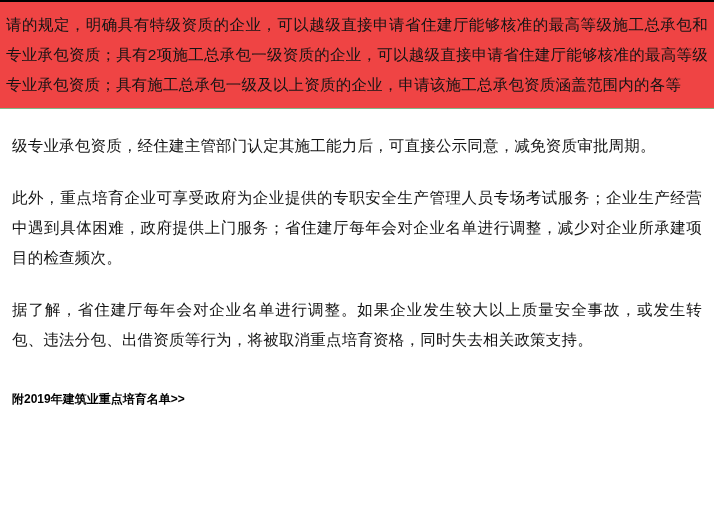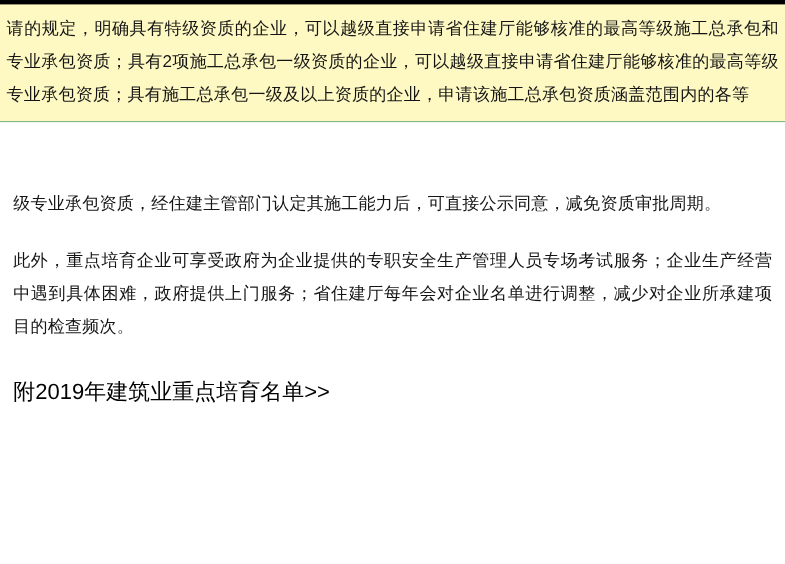--- a/index.html
+++ b/index.html
@@ -20,23 +20,23 @@
     height: 513px;
     box-sizing: border-box;
   }
   
   .highlight-block {
     position: absolute;
     left: 0;
     top: 0;
     width: 714px;
     box-sizing: border-box;
-    border-top: 4px solid #000000;
+    border-top: 2px solid #000000;
     border-bottom: 1px solid #7fb98a;
-    background: #fef9c3;
+    background: #ef4444;
     padding: 8px 6px 8px 6px;
   }
   .body-text {
     font-size: 15.5px;
     line-height: 30px;
     text-align: justify;
     letter-spacing: 0.2px;
     color: #141414;
   }
   .para {
@@ -48,30 +48,29 @@
     letter-spacing: 0.2px;
     color: #141414;
   }
   .below {
     position: absolute;
     left: 0;
     top: 131px;
     width: 714px;
     box-sizing: border-box;
     padding: 0 6px;
-    margin-top: 40px;
   }
   .para + .para {
     margin-top: 22px;
   }
   .attachment {
     margin-top: 30px;
     padding: 0 6px;
-    font-size: 20px;
-    font-weight: normal;
+    font-size: 12px;
+    font-weight: bold;
     line-height: 28px;
     color: #000000;
   }
   .attachment a {
     color: #000000;
     text-decoration: none;
   }
 </style>
 </head>
 <body>
@@ -80,19 +79,20 @@
 
   <div class="highlight-block">
     <div class="body-text">请的规定，明确具有特级资质的企业，可以越级直接申请省住建厅能够核准的最高等级施工总承包和专业承包资质；具有2项施工总承包一级资质的企业，可以越级直接申请省住建厅能够核准的最高等级专业承包资质；具有施工总承包一级及以上资质的企业，申请该施工总承包资质涵盖范围内的各等</div>
   </div>
 
   <div class="below">
     <p class="para">级专业承包资质，经住建主管部门认定其施工能力后，可直接公示同意，减免资质审批周期。</p>
 
     <p class="para">此外，重点培育企业可享受政府为企业提供的专职安全生产管理人员专场考试服务；企业生产经营中遇到具体困难，政府提供上门服务；省住建厅每年会对企业名单进行调整，减少对企业所承建项目的检查频次。</p>
 
+    <p class="para">据了解，省住建厅每年会对企业名单进行调整。如果企业发生较大以上质量安全事故，或发生转包、违法分包、出借资质等行为，将被取消重点培育资格，同时失去相关政策支持。</p>
 
     <div class="attachment">
       <a href="#">附2019年建筑业重点培育名单&gt;&gt;</a>
     </div>
   </div>
 
 </div>
 
 </body></html>

